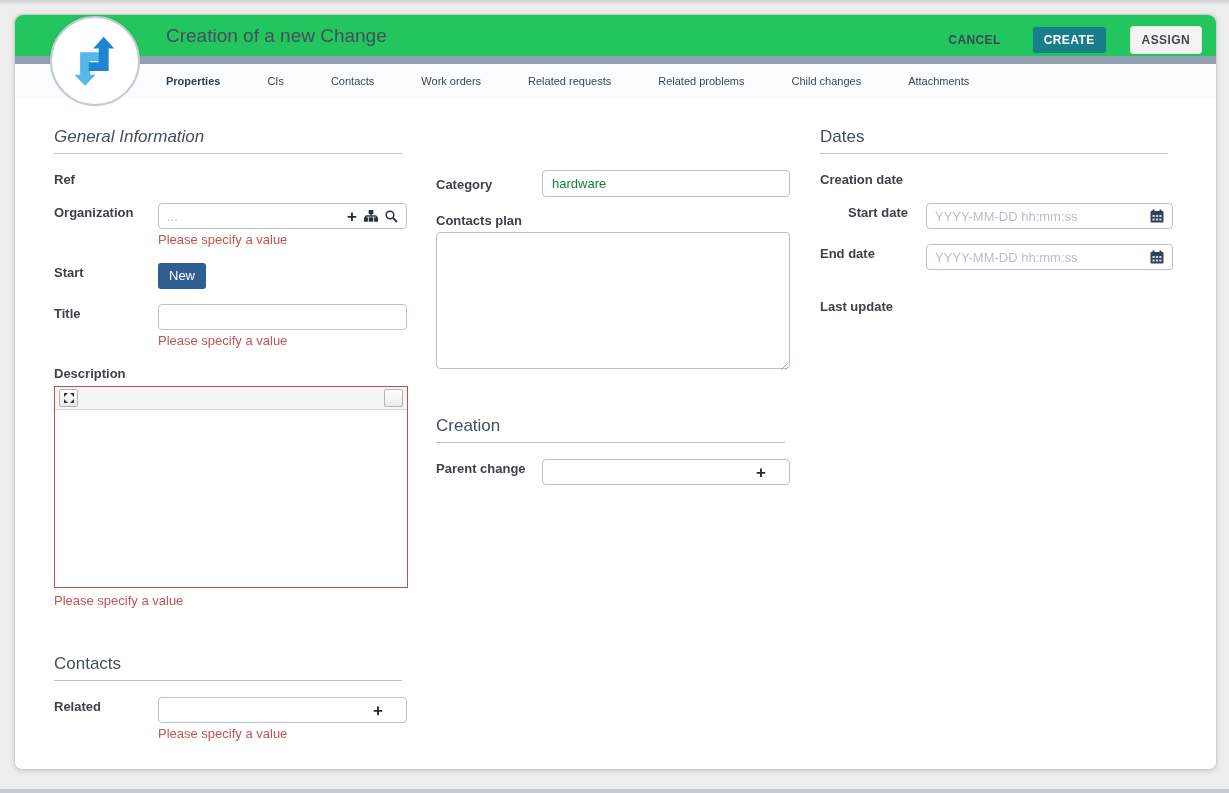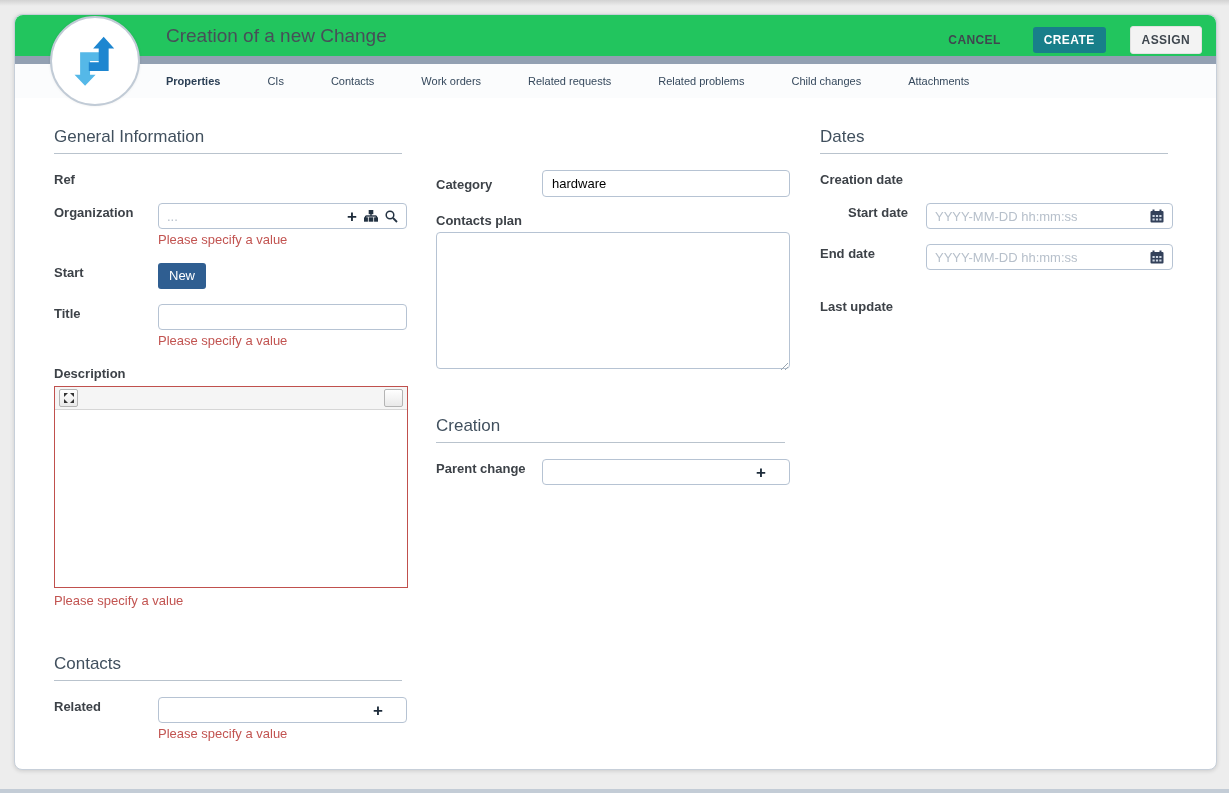--- a/index.html
+++ b/index.html
@@ -45,21 +45,21 @@
     background:#fff;display:flex;align-items:center;box-sizing:border-box;}
   .field input{border:none;outline:none;flex:1;min-width:0;font-size:13px;color:#333;
     padding:0 8px;background:transparent;font-family:"Liberation Sans",sans-serif;}
   .field input::placeholder{color:#b7c0cb;}
   .ficons{display:flex;align-items:center;gap:7px;padding-right:8px;}
   .plus{font-size:17px;font-weight:bold;color:#1d2b3a;line-height:1;cursor:pointer;}
   .caret{width:0;height:0;border-left:4px solid transparent;border-right:4px solid transparent;
     border-top:5px solid #2b3razed;border-top-color:#2b3a4a;cursor:pointer;}
   .selectbox{position:absolute;height:27px;border:1px solid #b6c3d3;border-radius:4px;
     background:#fff;display:flex;align-items:center;box-sizing:border-box;cursor:pointer;}
-  .selectbox .val{flex:1;font-size:13px;color:#000000;padding:0 9px;}
+  .selectbox .val{flex:1;font-size:13px;color:#15803d;padding:0 9px;}
   .badge{position:absolute;background:#2f5e91;color:#fff;font-size:13px;border-radius:3px;
     padding:5px 11px;line-height:1.2;}
   textarea.ta{position:absolute;border:1px solid #b6c3d3;border-radius:4px;resize:none;
     box-sizing:border-box;outline:none;font-family:"Liberation Sans",sans-serif;}
   .ta-grip{position:absolute;width:10px;height:10px;cursor:nwse-resize;}
 
   
   .editor{position:absolute;border:1px solid #c0504d;background:#fff;box-sizing:border-box;}
   .editor .tbar{height:22px;background:#f5f5f5;border-bottom:1px solid #d6d6d6;
     display:flex;align-items:center;justify-content:space-between;padding:0 4px;}
@@ -95,21 +95,21 @@
     <span class="tab">Attachments</span>
   </div>
 
   <div class="logo">
     <svg viewBox="0 0 100 100">
       <polygon fill="#55b8e8" points="58,36 58,50 42,50 42,72 51,72 34,90 17,72 26,72 26,36"></polygon>
       <polygon fill="#1e86d0" points="40,52 56,52 56,30 47,30 64,11 81,30 72,30 72,66 40,66"></polygon>
     </svg>
   </div>
 
-  <div class="sec" style="left:39px;top:111px;width:348px;">General Information</div>
+  <div class="sec" style="left:39px;top:111px;width:348px;font-style:italic;">General Information</div>
 
   <div class="lbl" style="left:39px;top:157px;">Ref</div>
 
   <div class="lbl" style="left:39px;top:190px;">Organization</div>
   <div class="field" style="left:143px;top:188px;width:249px;">
     <input placeholder="..." style="">
     <div class="ficons">
       <span class="plus">+</span>
       <span class="hier-ic">
         <svg width="14" height="12" viewBox="0 0 14 12">

